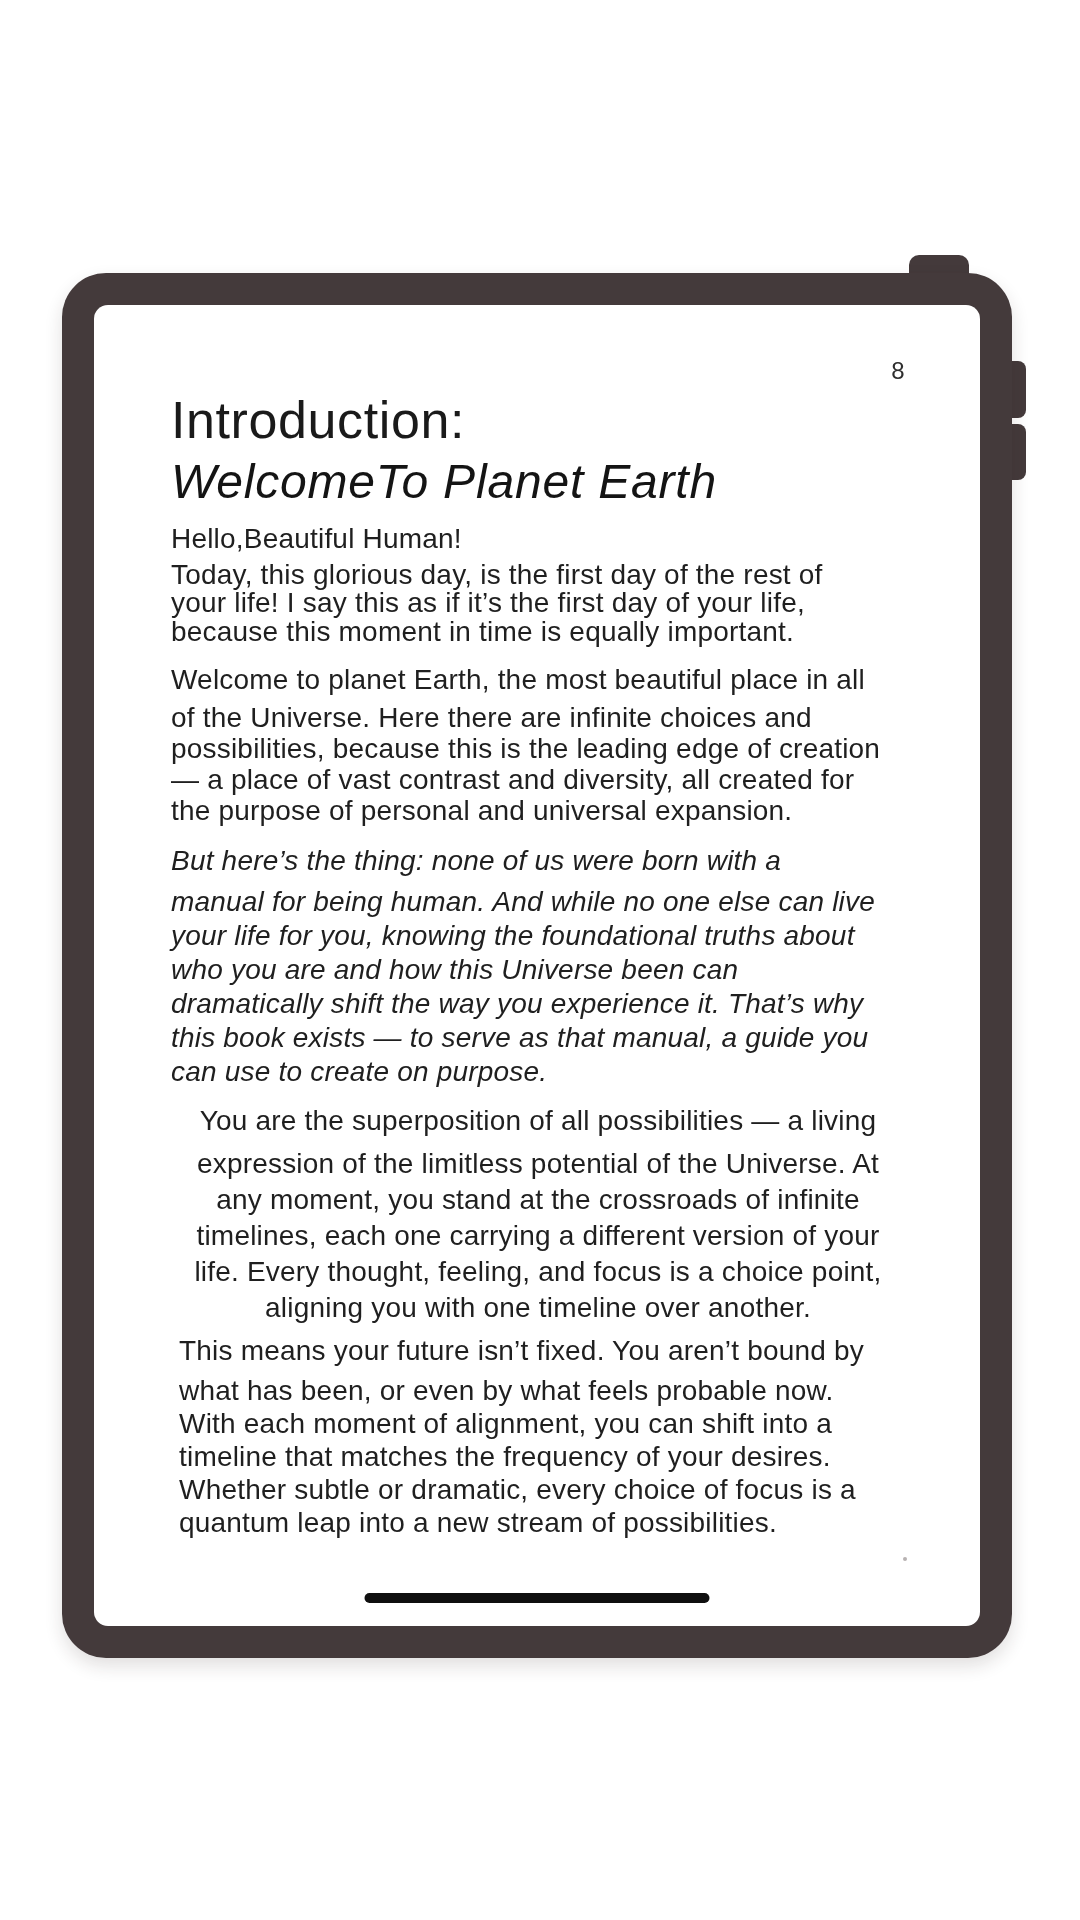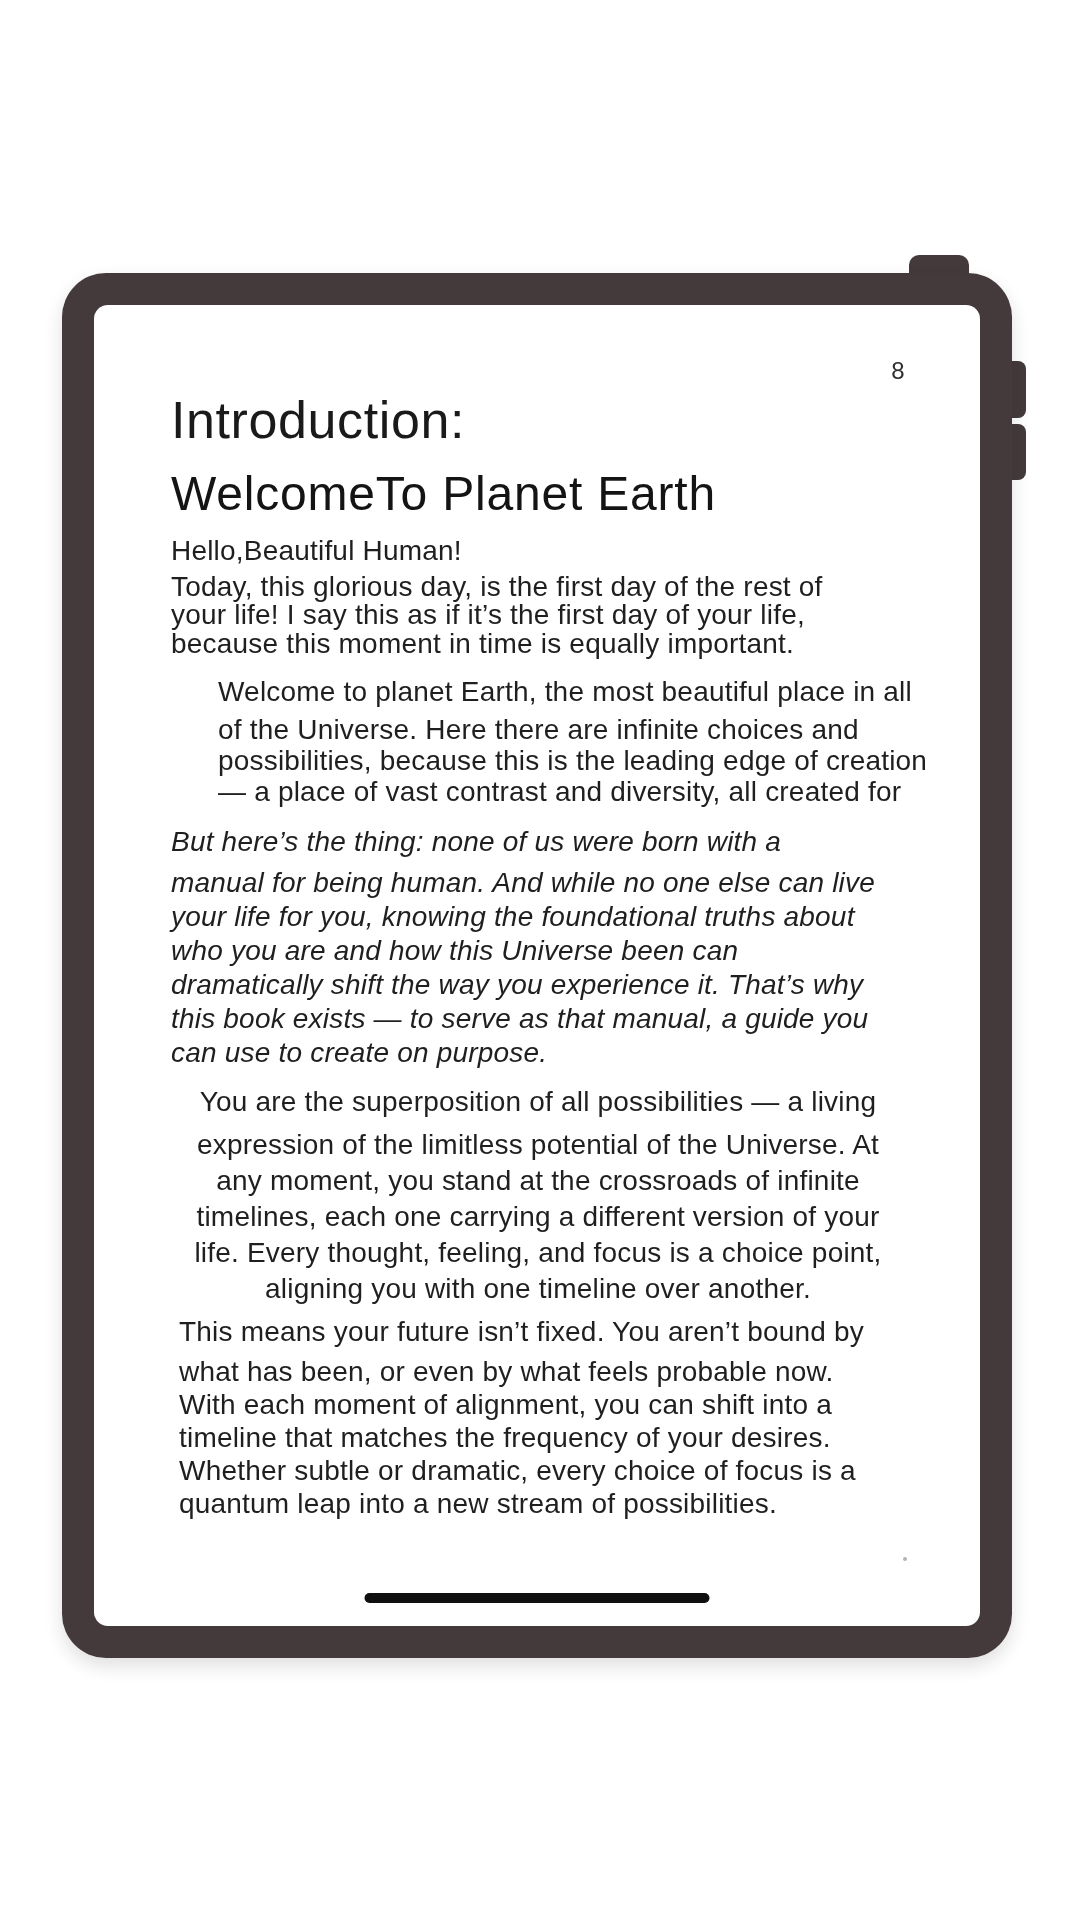--- a/index.html
+++ b/index.html
@@ -41,30 +41,30 @@
   }
   .page-num{
     font-size:24px;line-height:24px;text-align:right;color:#2e2e2e;
     letter-spacing:0.5px;
   }
   .kicker{
     margin-top:14px;font-size:52px;line-height:46px;font-weight:400;
     letter-spacing:0.6px;color:#1a1a1a;
   }
   .book-title{
-    margin-top:20px;font-size:48px;line-height:62px;font-weight:500;
-    letter-spacing:0.8px;color:#141414;
+    margin-top:8px;font-size:48px;line-height:62px;font-weight:500;
+    letter-spacing:0.8px;color:#141414;font-style:italic;
   }
   .paragraphs{margin-top:12px;}
   .para .line{
     font-size:28px;white-space:nowrap;letter-spacing:0.2px;color:var(--text);
   }
   .para .first-line{margin-bottom:7px;}
   .para:nth-child(1) .line{line-height:28.5px;}
-  .para:nth-child(2){margin-top:18px;margin-left:47px;} .para:nth-child(2) .line{line-height:31px;}
+  .para:nth-child(2){margin-top:18px;} .para:nth-child(2) .line{line-height:31px;}
   .para:nth-child(3){margin-top:18px;} .para:nth-child(3) .line{line-height:34px;font-style:italic;}
   .para:nth-child(4){margin-top:14px;} .para:nth-child(4) .line{line-height:36px;text-align:center;}
   .para:nth-child(5){margin-top:8px;margin-left:8px;}  .para:nth-child(5) .line{line-height:33px;}
 
   .speck{
     position:absolute;left:809px;top:1252px;width:4px;height:4px;
     border-radius:50%;background:#b7b2b2;
   }
   .home-indicator{
     position:absolute;left:50%;transform:translateX(-50%);
@@ -96,20 +96,21 @@
               <div class="line first-line">Hello,Beautiful Human!</div>
               <div class="line">Today, this glorious day, is the first day of the rest of</div>
               <div class="line">your life! I say this as if it’s the first day of your life,</div>
               <div class="line">because this moment in time is equally important.</div>
             </div>
             <div class="para">
               <div class="line first-line">Welcome to planet Earth, the most beautiful place in all</div>
               <div class="line">of the Universe. Here there are infinite choices and</div>
               <div class="line">possibilities, because this is the leading edge of creation</div>
               <div class="line">— a place of vast contrast and diversity, all created for</div>
+              <div class="line">the purpose of personal and universal expansion.</div>
             </div>
             <div class="para">
               <div class="line first-line">But here’s the thing: none of us were born with a</div>
               <div class="line">manual for being human. And while no one else can live</div>
               <div class="line">your life for you, knowing the foundational truths about</div>
               <div class="line">who you are and how this Universe been can</div>
               <div class="line">dramatically shift the way you experience it. That’s why</div>
               <div class="line">this book exists — to serve as that manual, a guide you</div>
               <div class="line">can use to create on purpose.</div>
             </div>

